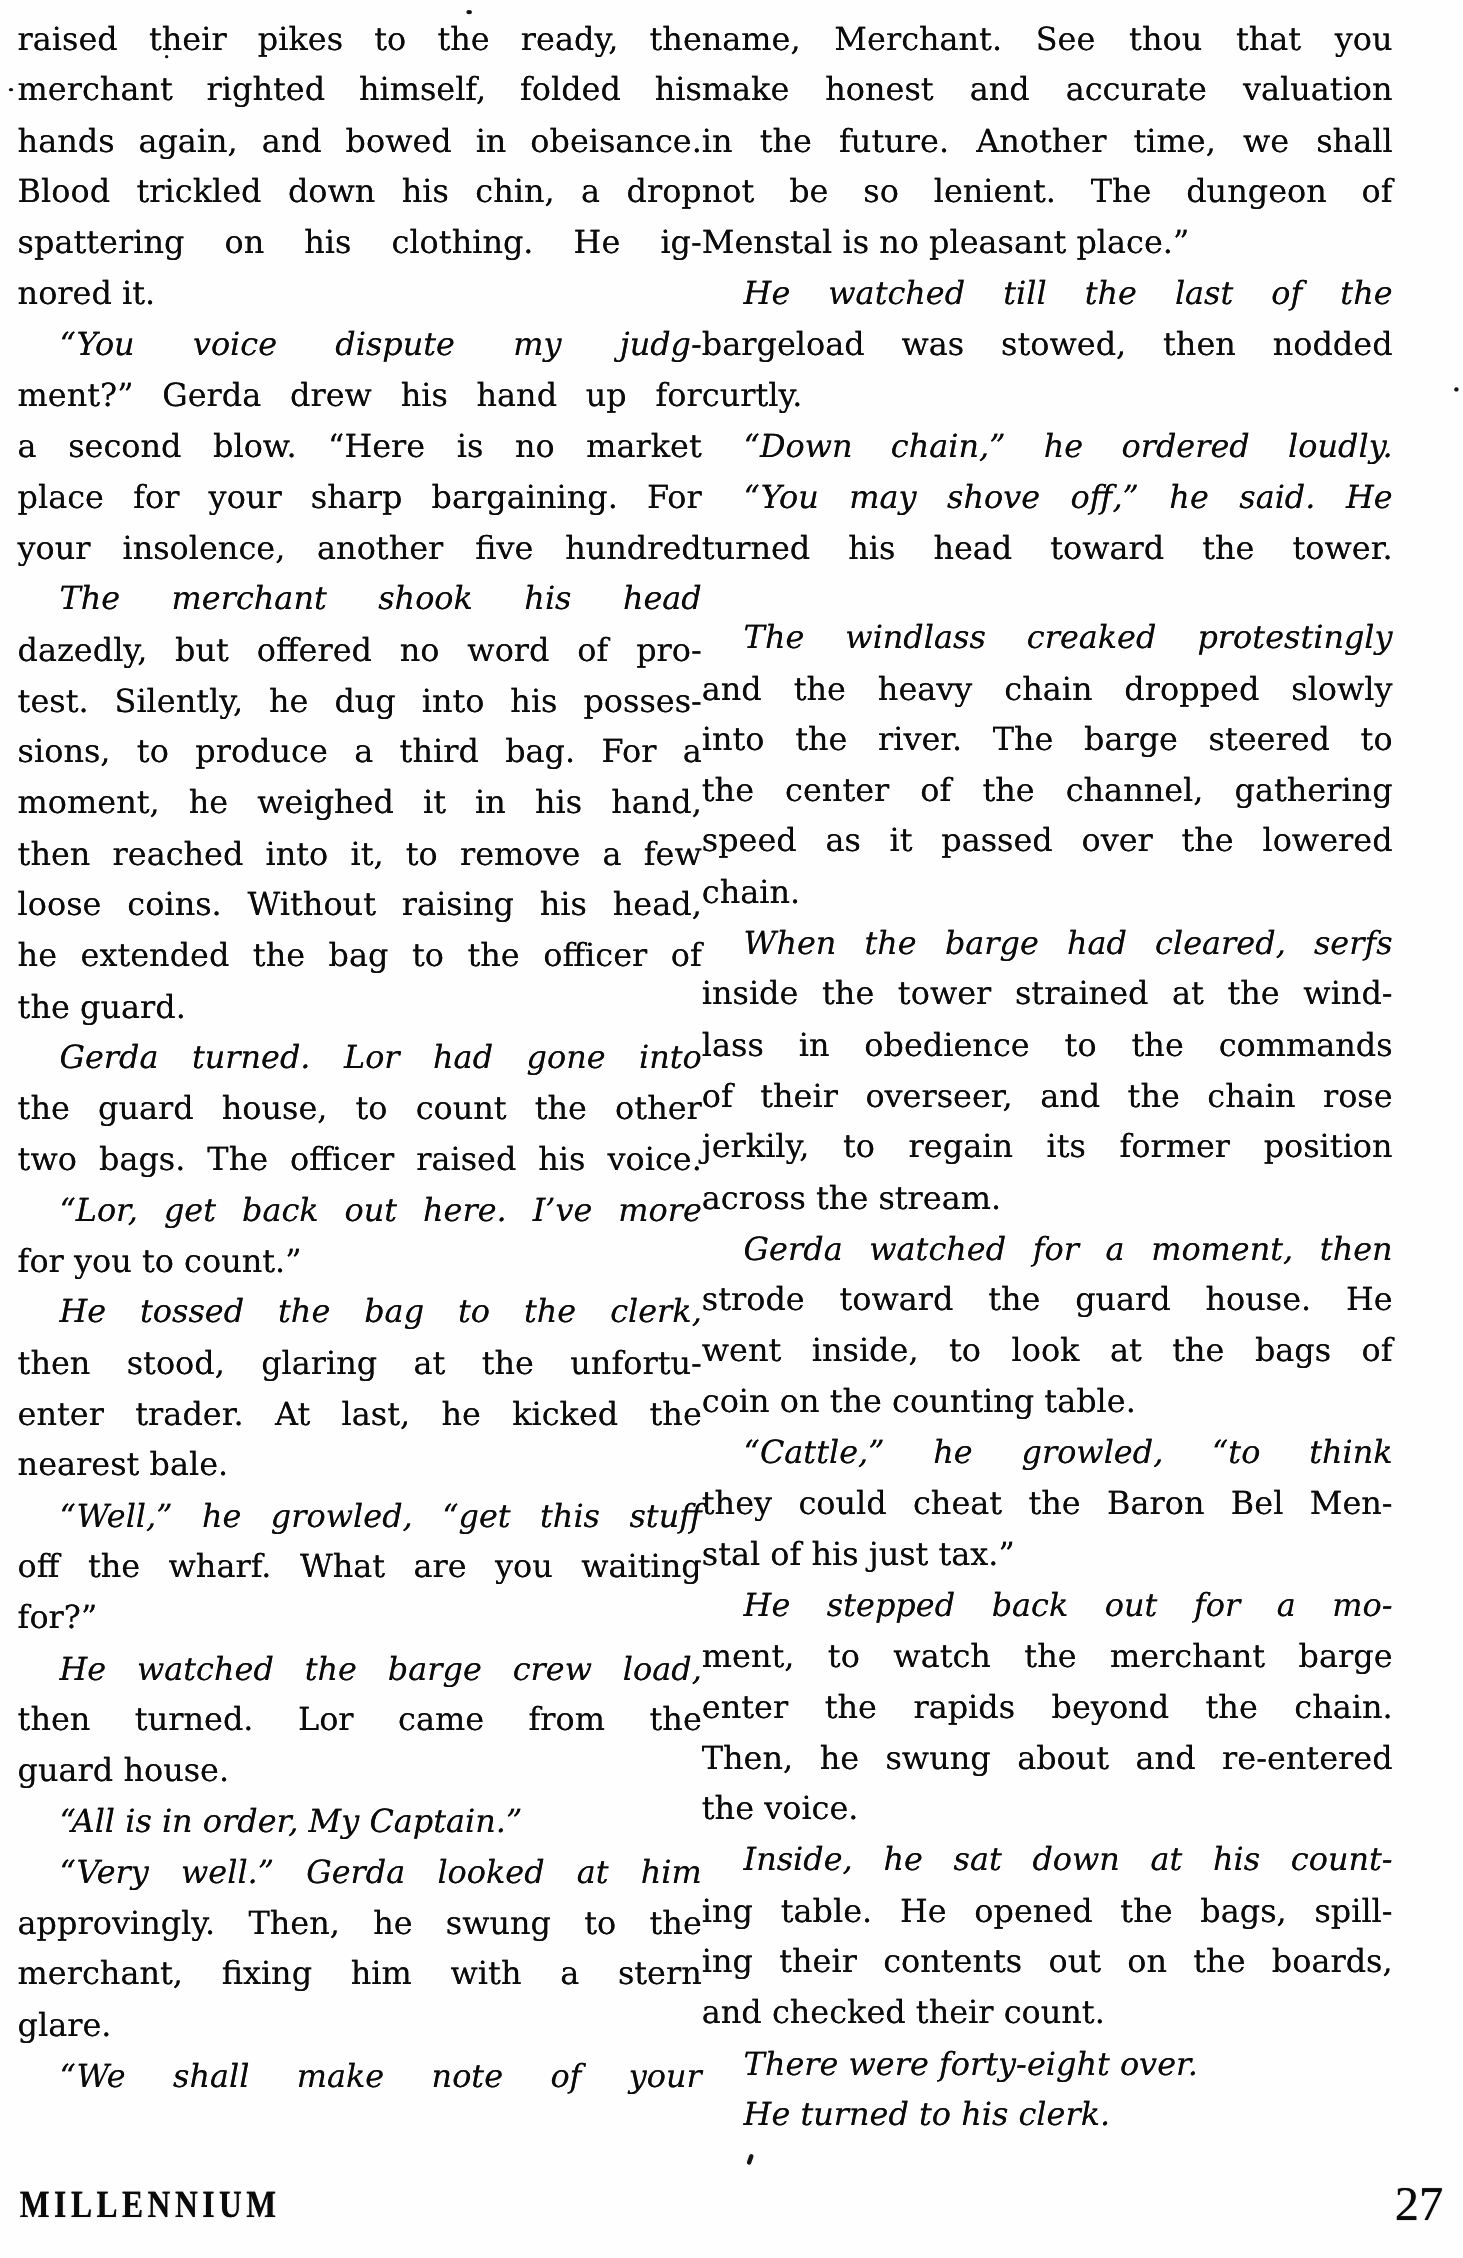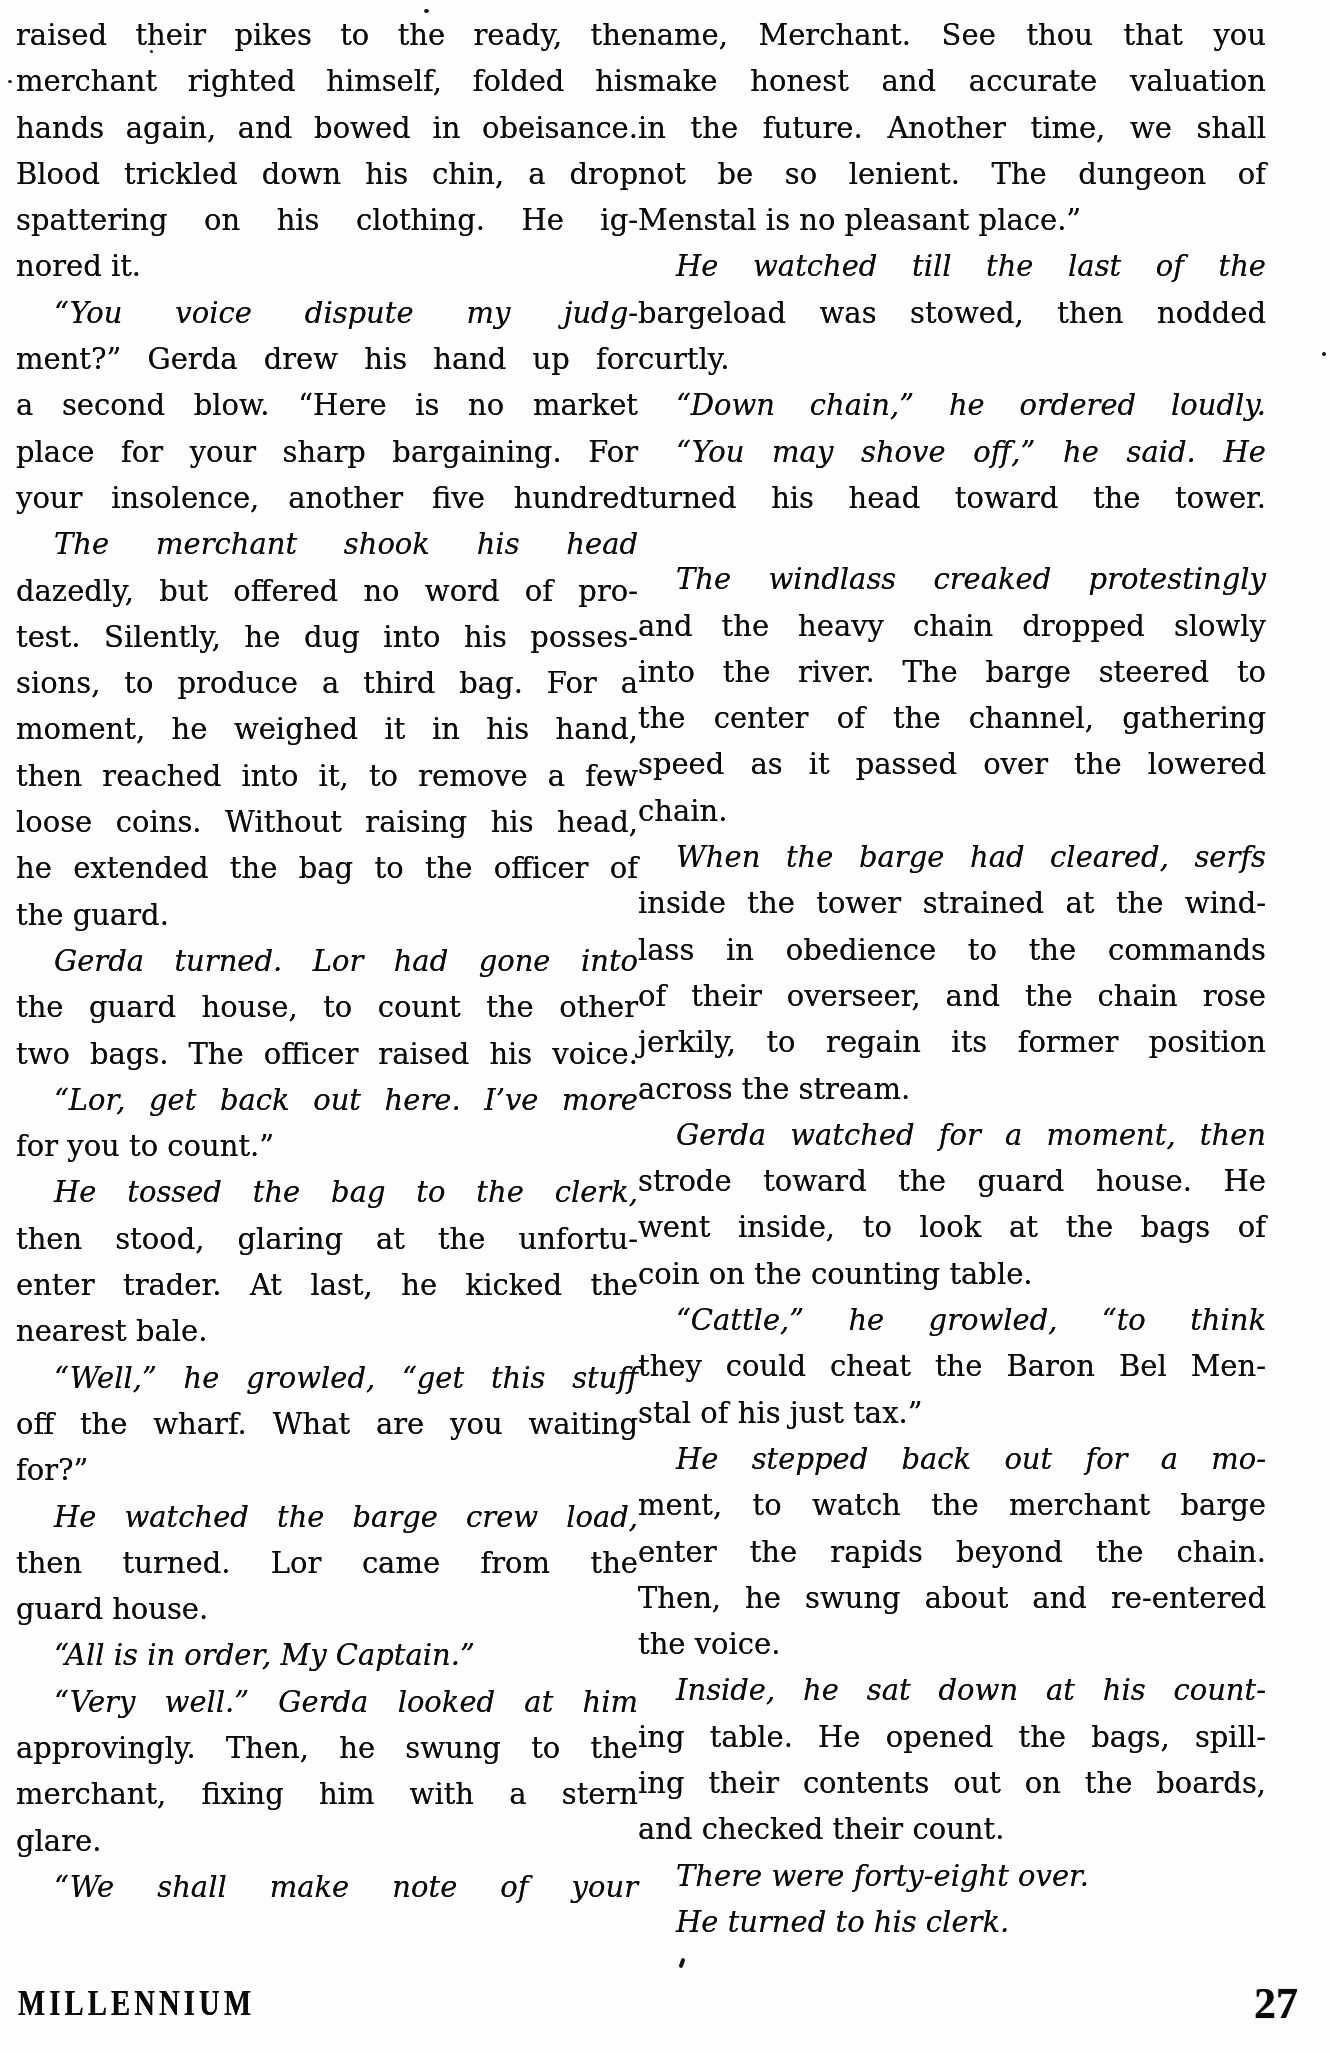--- a/index.html
+++ b/index.html
@@ -46,24 +46,24 @@
     font-weight: 700;
     font-size: 35px;
     letter-spacing: 5px;
     transform: scaleX(0.82);
     transform-origin: 0 50%;
     color: #0a0a0a;
     text-shadow: 0 0 0.7px rgba(0,0,0,0.85);
   }
   .pagenum {
     position: absolute;
-    right: 32px;
+    right: 18px;
     top: 1978px;
     font-family: "Liberation Serif", serif;
-    font-weight: 700;
+    font-weight: 400;
     font-size: 44px;
     color: #0a0a0a;
     text-shadow: 0 0 0.8px rgba(0,0,0,0.9);
   }
   .speck {
     position: absolute;
     background: #141414;
     border-radius: 50%;
   }
   .speck.s1 { left: 424px; top: 9px;   width: 5px; height: 4px; }

